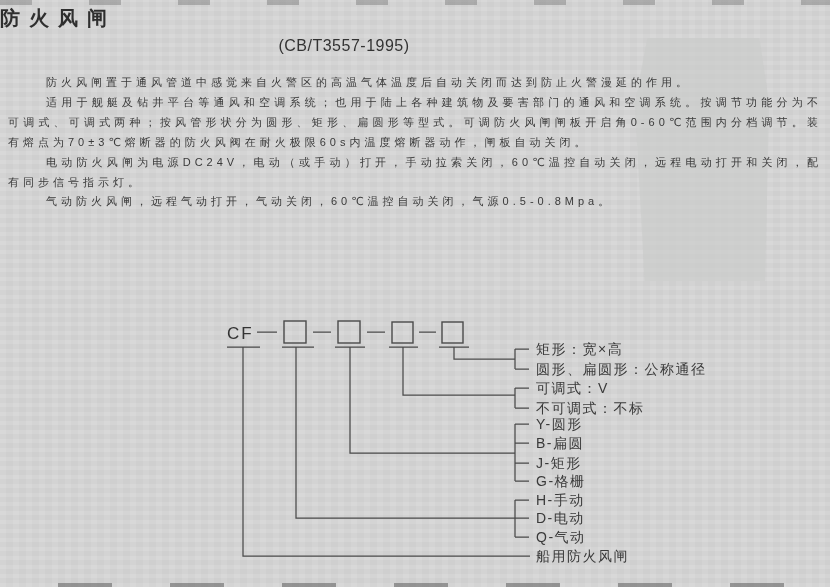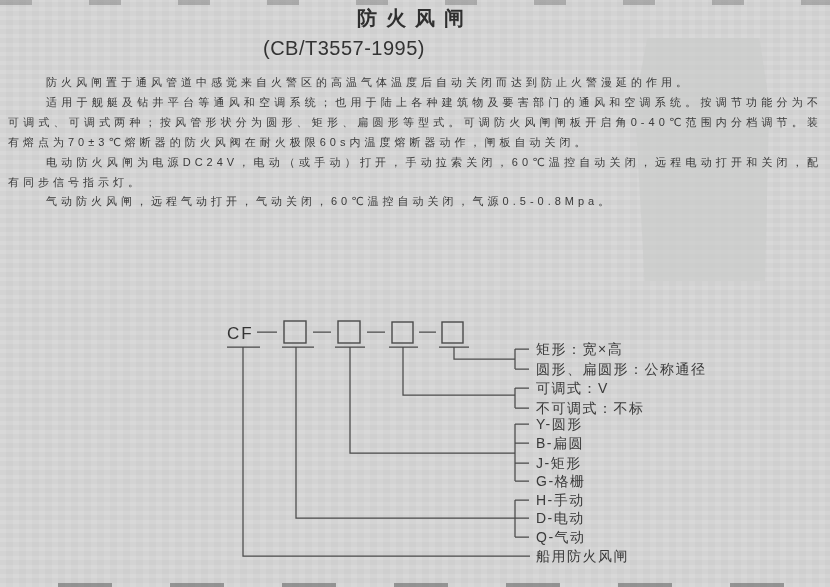--- a/index.html
+++ b/index.html
@@ -19,26 +19,26 @@
     background:#c9cbca;opacity:.6;
     clip-path:polygon(11% 0, 91% 0, 98% 27%, 95% 100%, 9% 100%, 2% 27%);
   }
   .edge-noise{position:absolute;left:0;width:830px;pointer-events:none;}
   .edge-noise.top{top:0;height:5px;
     background:repeating-linear-gradient(90deg, rgba(120,120,120,.45) 0 32px, transparent 32px 89px);}
   .edge-noise.bottom{bottom:0;height:4px;
     background:repeating-linear-gradient(90deg, transparent 0 58px, rgba(80,80,80,.5) 58px 112px);}
   .title{
     position:absolute;top:5px;left:0;width:830px;
-    text-align:center;font-size:20px;font-weight:bold;
+    text-align:left;font-size:20px;font-weight:bold;
     letter-spacing:9px;color:#2f2f2f;margin:0;
   }
   .standard{
     position:absolute;top:37px;left:0;width:688px;
-    text-align:center;font-size:20px;letter-spacing:.5px;color:#333;
+    text-align:center;font-size:16px;letter-spacing:.5px;color:#333;
   }
   .body-text{
     position:absolute;top:73px;left:8px;width:814px;
     font-size:11px;line-height:19.9px;letter-spacing:4px;
     text-align:justify;color:#3a3a3a;
   }
   .body-text p{margin:0;text-indent:38px;}
   .diagram{position:absolute;left:0;top:310px;}
   .diagram path, .diagram rect{stroke:#4a4a4a;fill:none;}
   .diagram path{stroke-width:1.25;}
@@ -56,21 +56,21 @@
 
   <div class="watermark"></div>
   <div class="edge-noise top"></div>
   <div class="edge-noise bottom"></div>
 
   <h1 class="title">防火风闸</h1>
   <div class="standard">(CB/T3557-1995)</div>
 
   <div class="body-text">
     <p>防火风闸置于通风管道中感觉来自火警区的高温气体温度后自动关闭而达到防止火警漫延的作用。</p>
-    <p>适用于舰艇及钻井平台等通风和空调系统；也用于陆上各种建筑物及要害部门的通风和空调系统。按调节功能分为不可调式、可调式两种；按风管形状分为圆形、矩形、扁圆形等型式。可调防火风闸闸板开启角0-40℃范围内分档调节。装有熔点为70±3℃熔断器的防火风阀在耐火极限60s内温度熔断器动作，闸板自动关闭。</p>
+    <p>适用于舰艇及钻井平台等通风和空调系统；也用于陆上各种建筑物及要害部门的通风和空调系统。按调节功能分为不可调式、可调式两种；按风管形状分为圆形、矩形、扁圆形等型式。可调防火风闸闸板开启角0-60℃范围内分档调节。装有熔点为70±3℃熔断器的防火风阀在耐火极限60s内温度熔断器动作，闸板自动关闭。</p>
     <p>电动防火风闸为电源DC24V，电动（或手动）打开，手动拉索关闭，60℃温控自动关闭，远程电动打开和关闭，配有同步信号指示灯。</p>
     <p>气动防火风闸，远程气动打开，气动关闭，60℃温控自动关闭，气源0.5-0.8Mpa。</p>
   </div>
 
   <svg class="diagram" width="830" height="277" viewBox="0 0 830 277" xmlns="http://www.w3.org/2000/svg">
 
     <text class="code" x="227" y="29">CF</text>
     <rect x="284" y="11" width="22" height="22"></rect>
     <rect x="338" y="11" width="22" height="22"></rect>
     <rect x="392" y="12" width="21" height="21"></rect>

